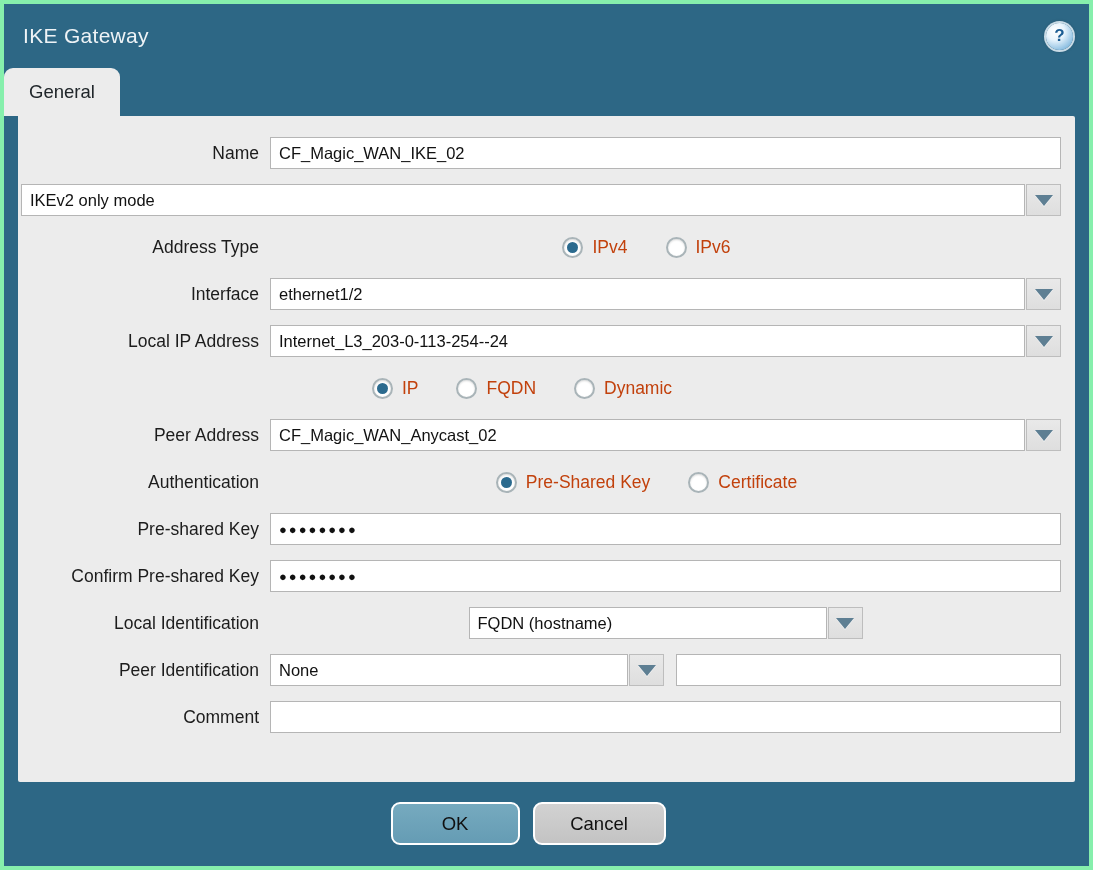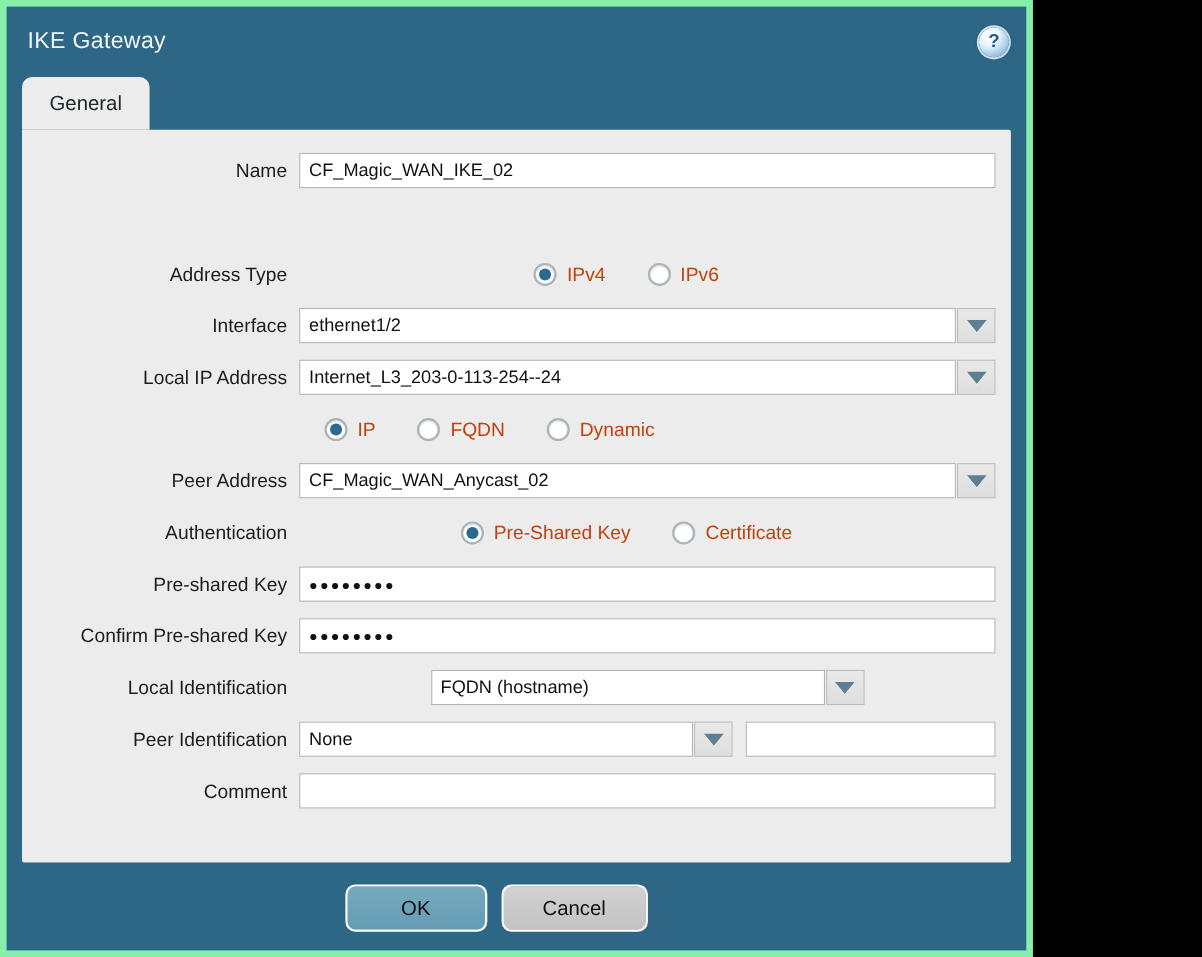--- a/index.html
+++ b/index.html
@@ -1,29 +1,29 @@
 <!DOCTYPE html>
 <html><head>
 <meta charset="utf-8">
 <style>
   html,body{margin:0;padding:0;background:#000;}
   body{width:1093px;height:870px;overflow:hidden;font-family:"Liberation Sans",sans-serif;}
-  .dialog{position:relative;width:939px;height:870px;box-sizing:border-box;
-          background:#2d6785;border:6px solid #86efac;}
+  .dialog{position:relative;width:1093px;height:870px;box-sizing:border-box;
+          background:#2d6785;border:4px solid #86efac;}
   
   .titlebar{height:64px;display:flex;align-items:center;justify-content:space-between;
             padding:0 16px 0 19px;box-sizing:border-box;}
   .title{color:#eef3f6;font-size:21px;letter-spacing:.3px;}
   .help{width:27px;height:27px;border-radius:50%;
         background:radial-gradient(circle at 35% 30%, #ffffff 0%, #e8f4fc 35%, #8fc0e2 75%, #5f9cc8 100%);
         box-shadow:0 0 0 2px rgba(230,242,250,.85), 0 0 4px rgba(0,0,0,.45);
         display:flex;align-items:center;justify-content:center;
         color:#1c5d93;font-size:17px;font-weight:bold;cursor:pointer;}
   
-  .tabs{display:flex;gap:0;padding-left:14px;height:48px;}
+  .tabs{display:flex;gap:0;height:48px;}
   .tab{height:48px;padding:0 25px;display:flex;align-items:center;
        border-radius:9px 9px 0 0;font-size:18.5px;cursor:pointer;}
   .tab.active{background:#ececec;color:#20262a;}
   .tab.inactive{background:#b9cdd1;color:#2c3a40;}
   
   .panel{margin:0 14px 0 14px;background:#ececec;height:666px;box-sizing:border-box;
          padding:21px 14px 0 3px;border-radius:0 2px 2px 2px;}
   .row{display:flex;align-items:center;margin-bottom:15px;height:32px;}
   .lbl{width:238px;flex:0 0 238px;text-align:right;padding-right:11px;
        font-size:17.5px;color:#1c1c1c;}
@@ -73,20 +73,26 @@
   <div class="panel">
 
     <div class="row">
       <div class="lbl">Name</div>
       <div class="fld">
         <input class="tx" value="CF_Magic_WAN_IKE_02" style="">
       </div>
     </div>
 
     <div class="row">
+      <div class="fld">
+        <input class="tx" value="IKEv2 only mode" style="">
+        <div class="dd">
+          <span class="tri"></span>
+        </div>
+      </div>
     </div>
 
     <div class="row">
       <div class="lbl">Address Type</div>
       <div class="fld radios">
         <span class="ropt on">
           <span class="rdot"></span>
           <span class="rlbl">IPv4</span>
         </span>
         <span class="ropt">

